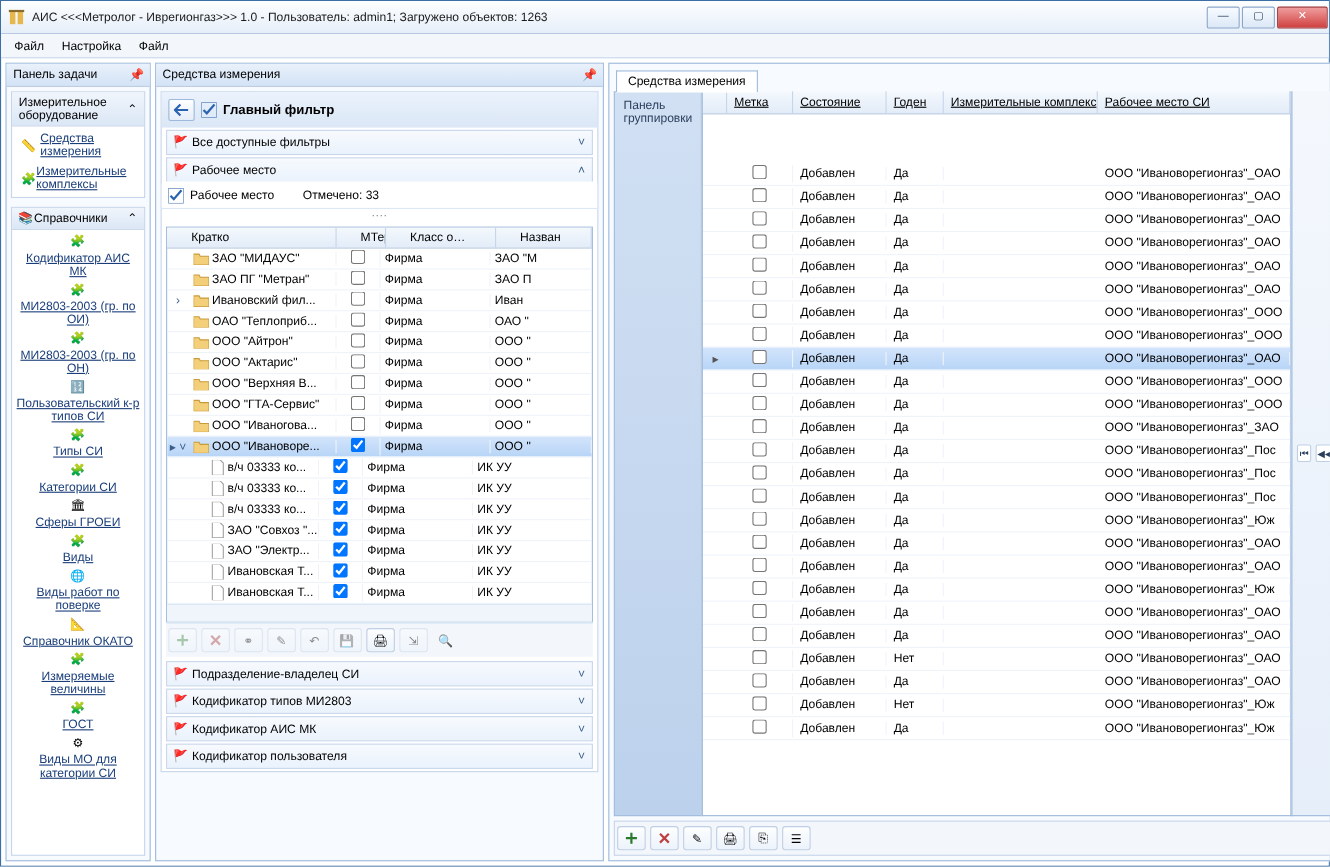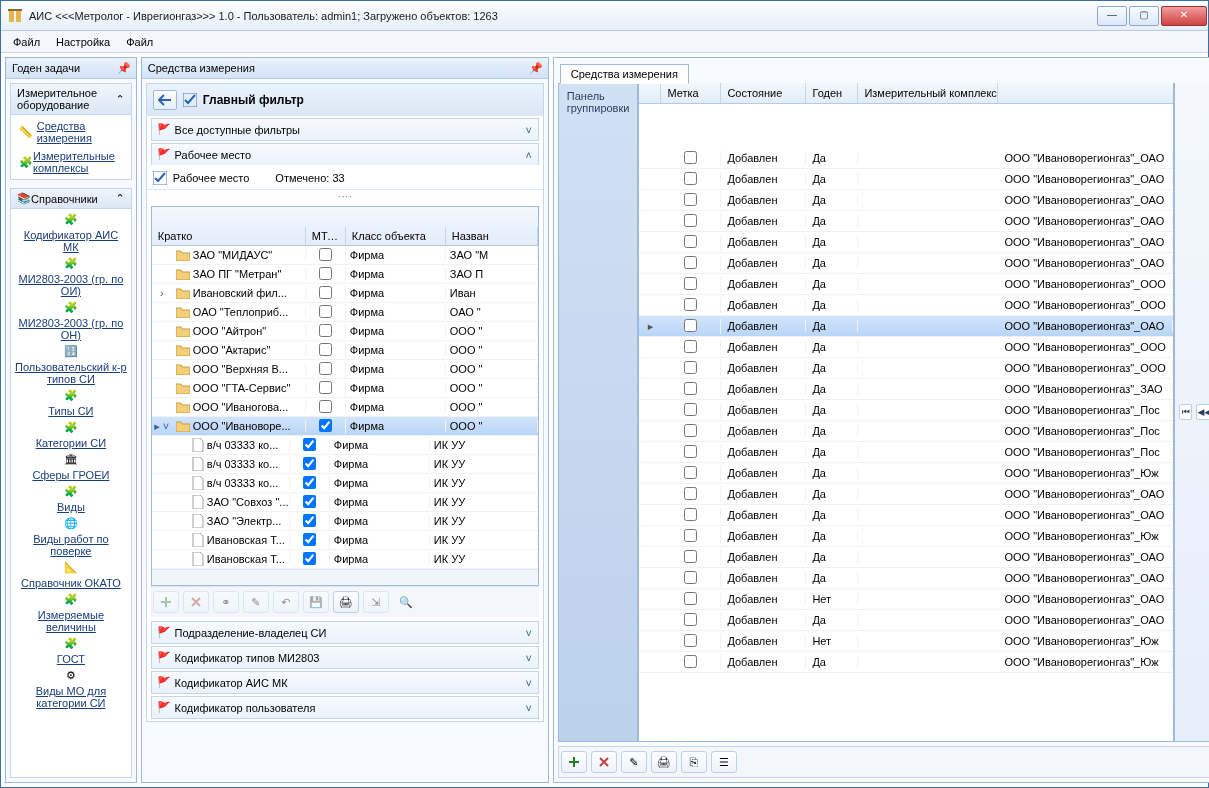--- a/index.html
+++ b/index.html
@@ -34,34 +34,34 @@
 .catlbl { color: #1a3e7a; text-decoration: underline; }
 .filter-row { display: flex; align-items: center; padding: 4px 6px; gap: 6px; border-bottom: 1px solid #dbe7f6; background:#fff;}
 .filter-head { display:flex; align-items:center; padding:6px; gap:6px; background:linear-gradient(#eaf2fc,#dbe7f6);}
 .filter-collapsed { background:linear-gradient(#f7fafe,#eaf2fc); border:1px solid #c7d5ea; margin:2px 4px; padding:4px 6px; display:flex; align-items:center; cursor:pointer;}
 .filter-collapsed .chev { margin-left:auto;color:#3a5d8a;}
 .mid-body { flex:1; display:flex; flex-direction:column; min-height:0; margin:4px;}
 .tab { background:#fff; border:1px solid #9db9db; padding:3px 10px; display:inline-block; margin-bottom:-1px; position:relative; z-index:2; border-bottom:1px solid #fff;}
 .tabstrip { padding: 2px 2px 0 2px; }
 .tree-area { flex:1; border:1px solid #9db9db; background:#fff; display:flex; flex-direction:column; min-height:0; }
 .tree-cols { display:flex; background:linear-gradient(#f4f8fd,#e2ecf8); border-bottom:1px solid #b7c8e0; }
-.tree-col { border-right:1px solid #c7d5ea; padding:3px 6px; overflow:hidden; white-space:nowrap; text-overflow:ellipsis;margin-top:20px;}
+.tree-col { border-right:1px solid #c7d5ea; padding:3px 22px; overflow:hidden; white-space:nowrap; text-overflow:ellipsis;}
 .tree-rows { flex:1; overflow:hidden; }
 .tree-row { display:flex; align-items:center; height:19px; border-bottom:1px solid #eef3fa; }
 .tree-row.sel { background: linear-gradient(#d2e4fb,#b8d5f7); }
 .tree-row .cell { padding:0 4px; overflow:hidden; white-space:nowrap; text-overflow:ellipsis; border-right:1px solid #eef3fa;}
 .tree-row .exp { width:20px; text-align:center; color:#3a5d8a;}
 .tree-row input[type=checkbox]{ margin:0 2px;}
 .toolbar { display:flex; gap:4px; padding:4px 2px; border-top:1px solid #dbe7f6;background:#f3f7fc;}
 .tbtn { width:26px; height:22px; border:1px solid #c0cfe4; background:linear-gradient(#fdfeff,#ecf3fb); border-radius:3px; display:flex;align-items:center;justify-content:center;cursor:pointer;}
 .tbtn.disabled { opacity:.45; cursor:default;}
 .grid-area { flex:1; display:flex; min-height:0; margin:0 4px 4px 4px;}
 .group-bar { background:linear-gradient(#d1e0f3,#bcd1ec); border:1px solid #9db9db; padding:6px 8px; color:#2b3f5c;}
 .grid { flex:1; border:1px solid #9db9db; border-top:none; background:#fff; display:flex; flex-direction:column; min-height:0;}
-.grid-head { display:flex; background:linear-gradient(#f4f8fd,#e2ecf8); border-bottom:1px solid #b7c8e0;}
+.grid-head { display:flex; background:linear-gradient(#f4f8fd,#e2ecf8); border-bottom:1px solid #b7c8e0;text-decoration:underline;}
 .grid-head .gh { border-right:1px solid #c7d5ea; padding:4px 6px; overflow:hidden; white-space:nowrap;}
 .grid-body { flex:1; overflow:hidden;margin-top:44px;}
 .grid-row { display:flex; height:21px; align-items:center; border-bottom:1px solid #eef3fa;}
 .grid-row.sel { background:linear-gradient(#d2e4fb,#b8d5f7);}
 .grid-row .gc { padding:0 6px; overflow:hidden; white-space:nowrap; border-right:1px solid #eef3fa;}
 .grid-row .rowmk { width:22px; text-align:center; color:#555;}
 .scrollhint { height:16px; background:#f0f5fb; border-top:1px solid #dbe7f6; position:relative;}
 .paginator { display:flex; align-items:center; gap:4px; padding:2px 4px; border:1px solid #9db9db; border-top:none; background:linear-gradient(#f4f8fd,#e6eef9);}
 .pagbtn { width:18px;height:16px;border:1px solid #c0cfe4;background:#fff;border-radius:2px;display:flex;align-items:center;justify-content:center;font-size:9px;color:#2b3f5c;cursor:pointer;}
 .filter-section { border:1px solid #c7d5ea; margin:0 0 4px 0; background:#fff;}
@@ -92,21 +92,21 @@
   </div>
   <div class="menubar">
     <div class="menuitem">Файл</div>
     <div class="menuitem">Настройка</div>
     <div class="menuitem">Файл</div>
   </div>
   <div class="client">
 
     <div class="panel sidebar">
       <div class="panelhead">
-        <span>Годен задачи</span>
+        <span>Панель задачи</span>
         <span class="spacer"></span>
         <span class="pin">📌</span>
       </div>
       <div class="acc-section">
         <div class="acc-head">
           <span class="ttl">Измерительное оборудование</span>
             <span>⌃</span>
         </div>
         <div class="acc-body" id="sb-links">
             <div class="navlink">
@@ -469,21 +469,22 @@
           <div class="tabstrip"><div class="tab">Средства измерения</div></div>
         </div>
         <div class="grid-area">
           <div class="group-bar">Панель группировки</div>
           <div class="grid">
             <div class="grid-head">
               <div class="gh" style="width:22px;"></div>
               <div class="gh" style="width:60px;">Метка</div>
               <div class="gh" style="width:85px;">Состояние</div>
               <div class="gh" style="width:52px;">Годен</div>
-              <div class="gh" style="width:140px;">Измерительный комплекс</div>
+              <div class="gh" style="width:140px;">Измерительные комплекс</div>
+              <div class="gh" style="flex:1;">Рабочее место СИ</div>
             </div>
             <div class="grid-body" id="grid-rows">
                 <div class="grid-row">
                   <div class="rowmk"></div>
                   <div class="gc" style="width:60px;text-align:center;"><input type="checkbox" style=""></div>
                   <div class="gc" style="width:85px;">Добавлен</div>
                   <div class="gc" style="width:52px;">Да</div>
                   <div class="gc" style="width:140px;"><null></null></div>
                   <div class="gc" style="flex:1;">ООО "Ивановорегионгаз"_ОАО</div>
                 </div>

